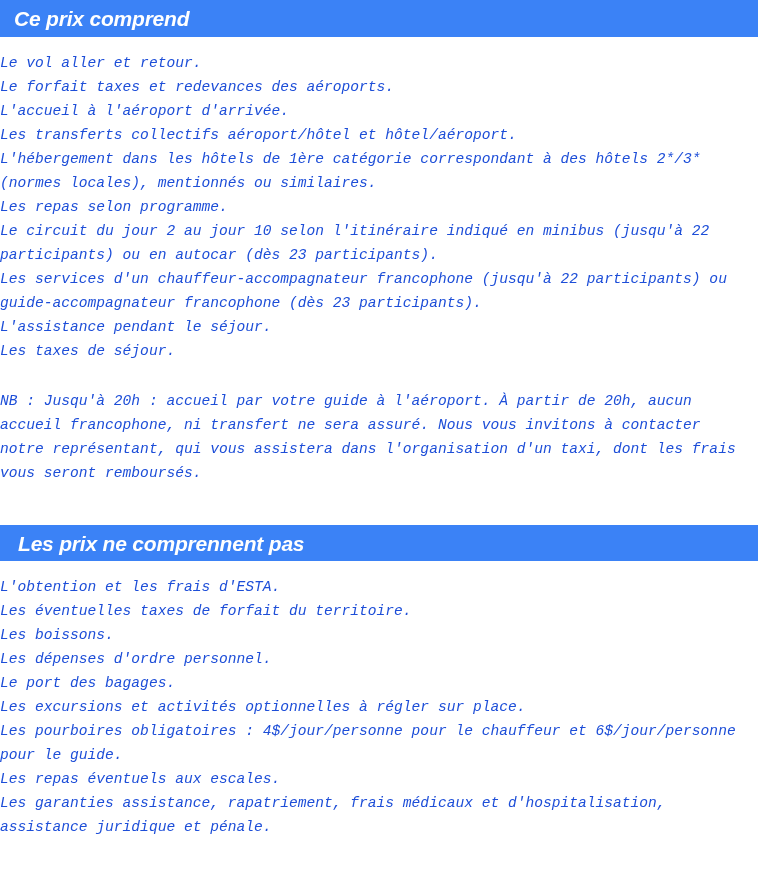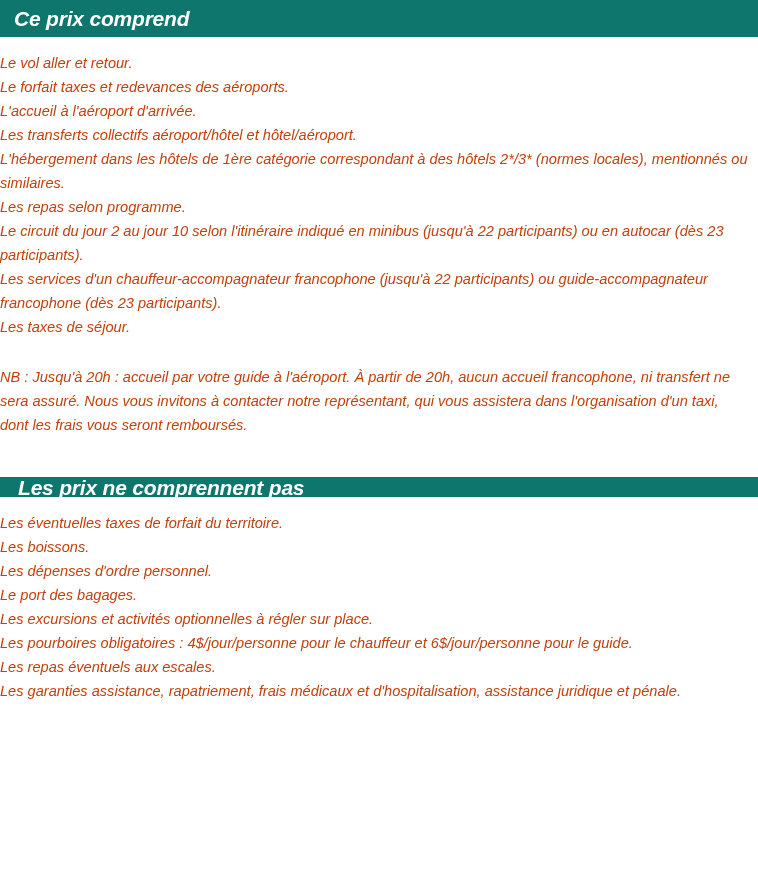--- a/index.html
+++ b/index.html
@@ -14,32 +14,32 @@
     font-family: "Liberation Sans", "DejaVu Sans", sans-serif;
     overflow: hidden;
   }
   .page {
     width: 758px;
     position: relative;
   }
 
   
   .section-header {
-    background: #0f766e;
+    background: #3b82f6;
     width: 100%;
     box-sizing: border-box;
     display: flex;
     align-items: center;
   }
   .section-header.first {
     height: 37px;
     padding-left: 14px;
   }
   .section-header.second {
-    height: 20px;
+    height: 36px;
     padding-left: 18px;
   }
   .section-header-title {
     color: #ffffff;
     font-style: italic;
     font-weight: bold;
     font-size: 21px;
     line-height: 1;
     letter-spacing: -0.2px;
     white-space: nowrap;
@@ -49,26 +49,27 @@
   .section-body {
     padding: 0 10px 0 0;
   }
   .list {
     margin: 0;
     padding: 0;
     list-style: none;
   }
   .list-item,
   .note {
-    color: #c2410c;
+    color: #1d4ed8;
     font-style: italic;
     font-size: 14.6px;
     line-height: 24px;
     margin: 0;
     padding: 0;
+    font-family: Liberation Mono, monospace;
   }
   .note {
     display: block;
   }
 
   .spacer-after-first-header { height: 14px; }
   .spacer-before-note        { height: 26px; }
   .spacer-after-note         { height: 40px; }
   .spacer-after-second-header{ height: 14px; }
 </style>
@@ -86,38 +87,40 @@
   <div class="section-body">
     <ul class="list" id="included-list">
         <li class="list-item">Le vol aller et retour.</li>
         <li class="list-item">Le forfait taxes et redevances des aéroports.</li>
         <li class="list-item">L'accueil à l'aéroport d'arrivée.</li>
         <li class="list-item">Les transferts collectifs aéroport/hôtel et hôtel/aéroport.</li>
         <li class="list-item">L'hébergement dans les hôtels de 1ère catégorie correspondant à des hôtels 2*/3* (normes locales), mentionnés ou similaires.</li>
         <li class="list-item">Les repas selon programme.</li>
         <li class="list-item">Le circuit du jour 2 au jour 10 selon l'itinéraire indiqué en minibus (jusqu'à 22 participants) ou en autocar (dès 23 participants).</li>
         <li class="list-item">Les services d'un chauffeur-accompagnateur francophone (jusqu'à 22 participants) ou guide-accompagnateur francophone (dès 23 participants).</li>
+        <li class="list-item">L'assistance pendant le séjour.</li>
         <li class="list-item">Les taxes de séjour.</li>
       </ul>
 
     <div class="spacer-before-note"></div>
 
     <p class="note">NB : Jusqu'à 20h : accueil par votre guide à l'aéroport. À partir de 20h, aucun accueil francophone, ni transfert ne sera assuré. Nous vous invitons à contacter notre représentant, qui vous assistera dans l'organisation d'un taxi, dont les frais vous seront remboursés.</p>
   </div>
 
   <div class="spacer-after-note"></div>
 
   <div class="section-header second">
     <span class="section-header-title">Les prix ne comprennent pas</span>
   </div>
 
   <div class="spacer-after-second-header"></div>
 
   <div class="section-body">
     <ul class="list" id="excluded-list">
+        <li class="list-item">L'obtention et les frais d'ESTA.</li>
         <li class="list-item">Les éventuelles taxes de forfait du territoire.</li>
         <li class="list-item">Les boissons.</li>
         <li class="list-item">Les dépenses d'ordre personnel.</li>
         <li class="list-item">Le port des bagages.</li>
         <li class="list-item">Les excursions et activités optionnelles à régler sur place.</li>
         <li class="list-item">Les pourboires obligatoires : 4$/jour/personne pour le chauffeur et 6$/jour/personne pour le guide.</li>
         <li class="list-item">Les repas éventuels aux escales.</li>
         <li class="list-item">Les garanties assistance, rapatriement, frais médicaux et d'hospitalisation, assistance juridique et pénale.</li>
       </ul>
   </div>

